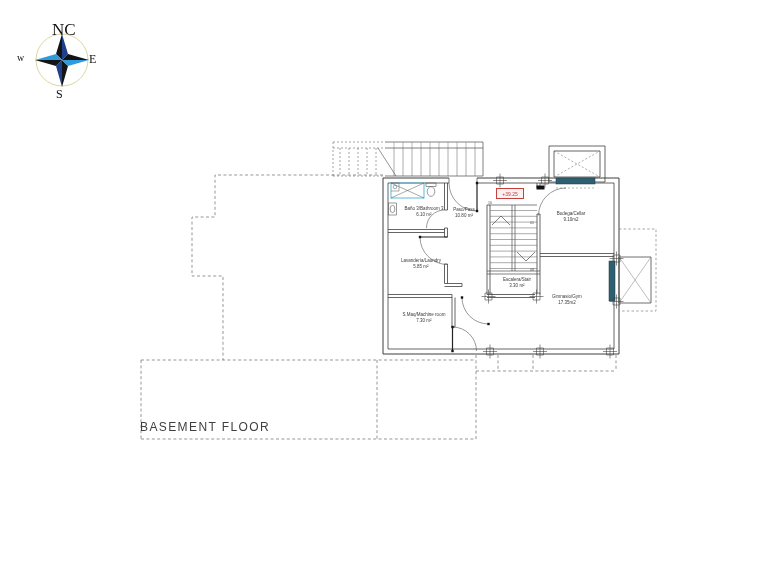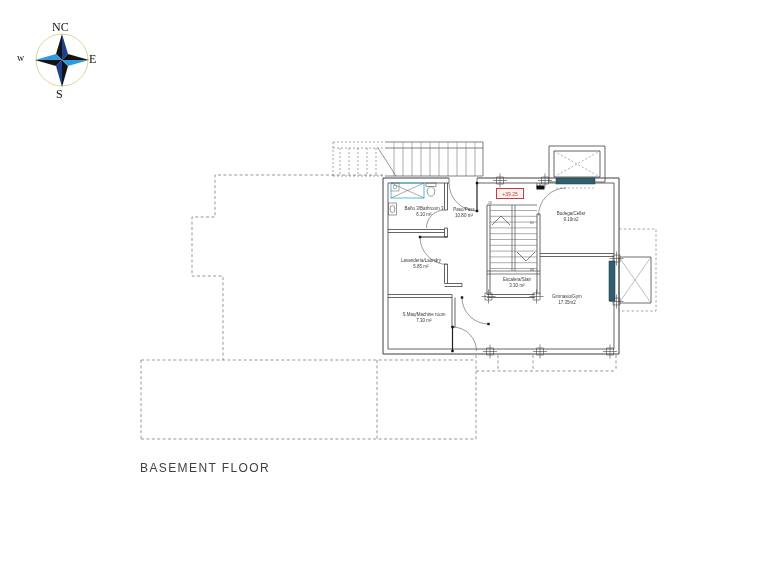--- a/index.html
+++ b/index.html
@@ -5,25 +5,25 @@
   html,body{margin:0;padding:0;background:#ffffff;}
   .canvas{position:relative;width:768px;height:571px;background:#fff;overflow:hidden;
           font-family:"Liberation Sans",sans-serif;}
   svg{position:absolute;left:0;top:0;}
   .room-label{position:absolute;transform:translate(-50%,0);text-align:center;
               color:#3a3a3a;font-size:4.5px;line-height:1.3;white-space:nowrap;}
   .room-label .area{display:block;}
   .elev{position:absolute;left:496px;top:188px;width:28px;height:11px;
         border:1px solid #c4403c;background:#fbf1f1;color:#c4403c;font-size:5px;
         display:flex;align-items:center;justify-content:center;box-sizing:border-box;}
-  .title{position:absolute;left:140px;top:461px;font-size:12px;letter-spacing:1.4px;
+  .title{position:absolute;left:140px;top:420px;font-size:12px;letter-spacing:1.4px;
          color:#3f3f3f;}
   .stair-mark{position:absolute;font-size:3.5px;color:#555;}
   .compass-label{position:absolute;font-family:"Liberation Serif",serif;color:#111;}
-  .cl-n{left:52px;top:20px;font-size:12px;}
+  .cl-n{left:52px;top:20px;font-size:17px;}
   .cl-e{left:89px;top:52px;font-size:12px;}
   .cl-s{left:56px;top:87px;font-size:12px;}
   .cl-w{left:17px;top:52px;font-size:10px;}
 </style>
 </head>
 <body>
 
 <div class="canvas">
 
   <svg width="768" height="571" viewBox="0 0 768 571">

